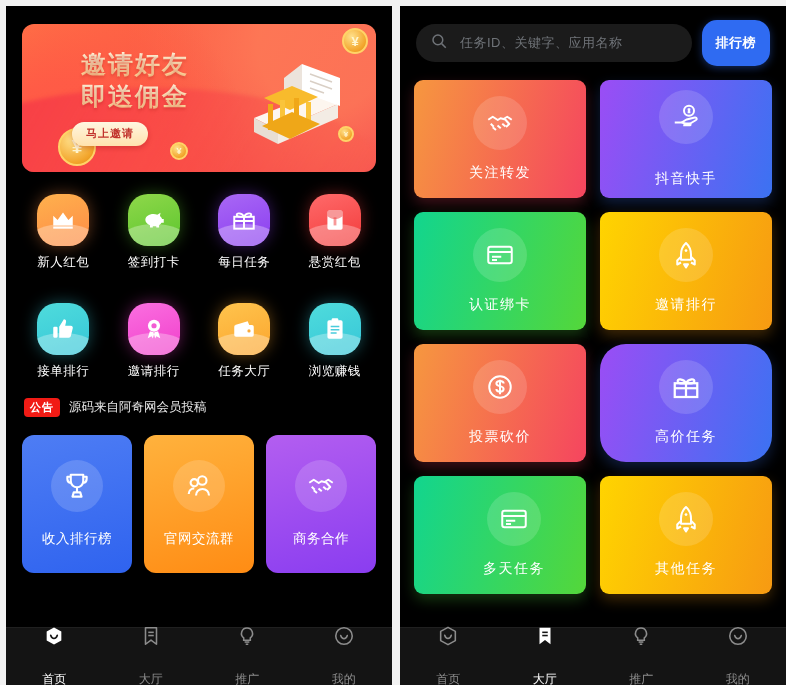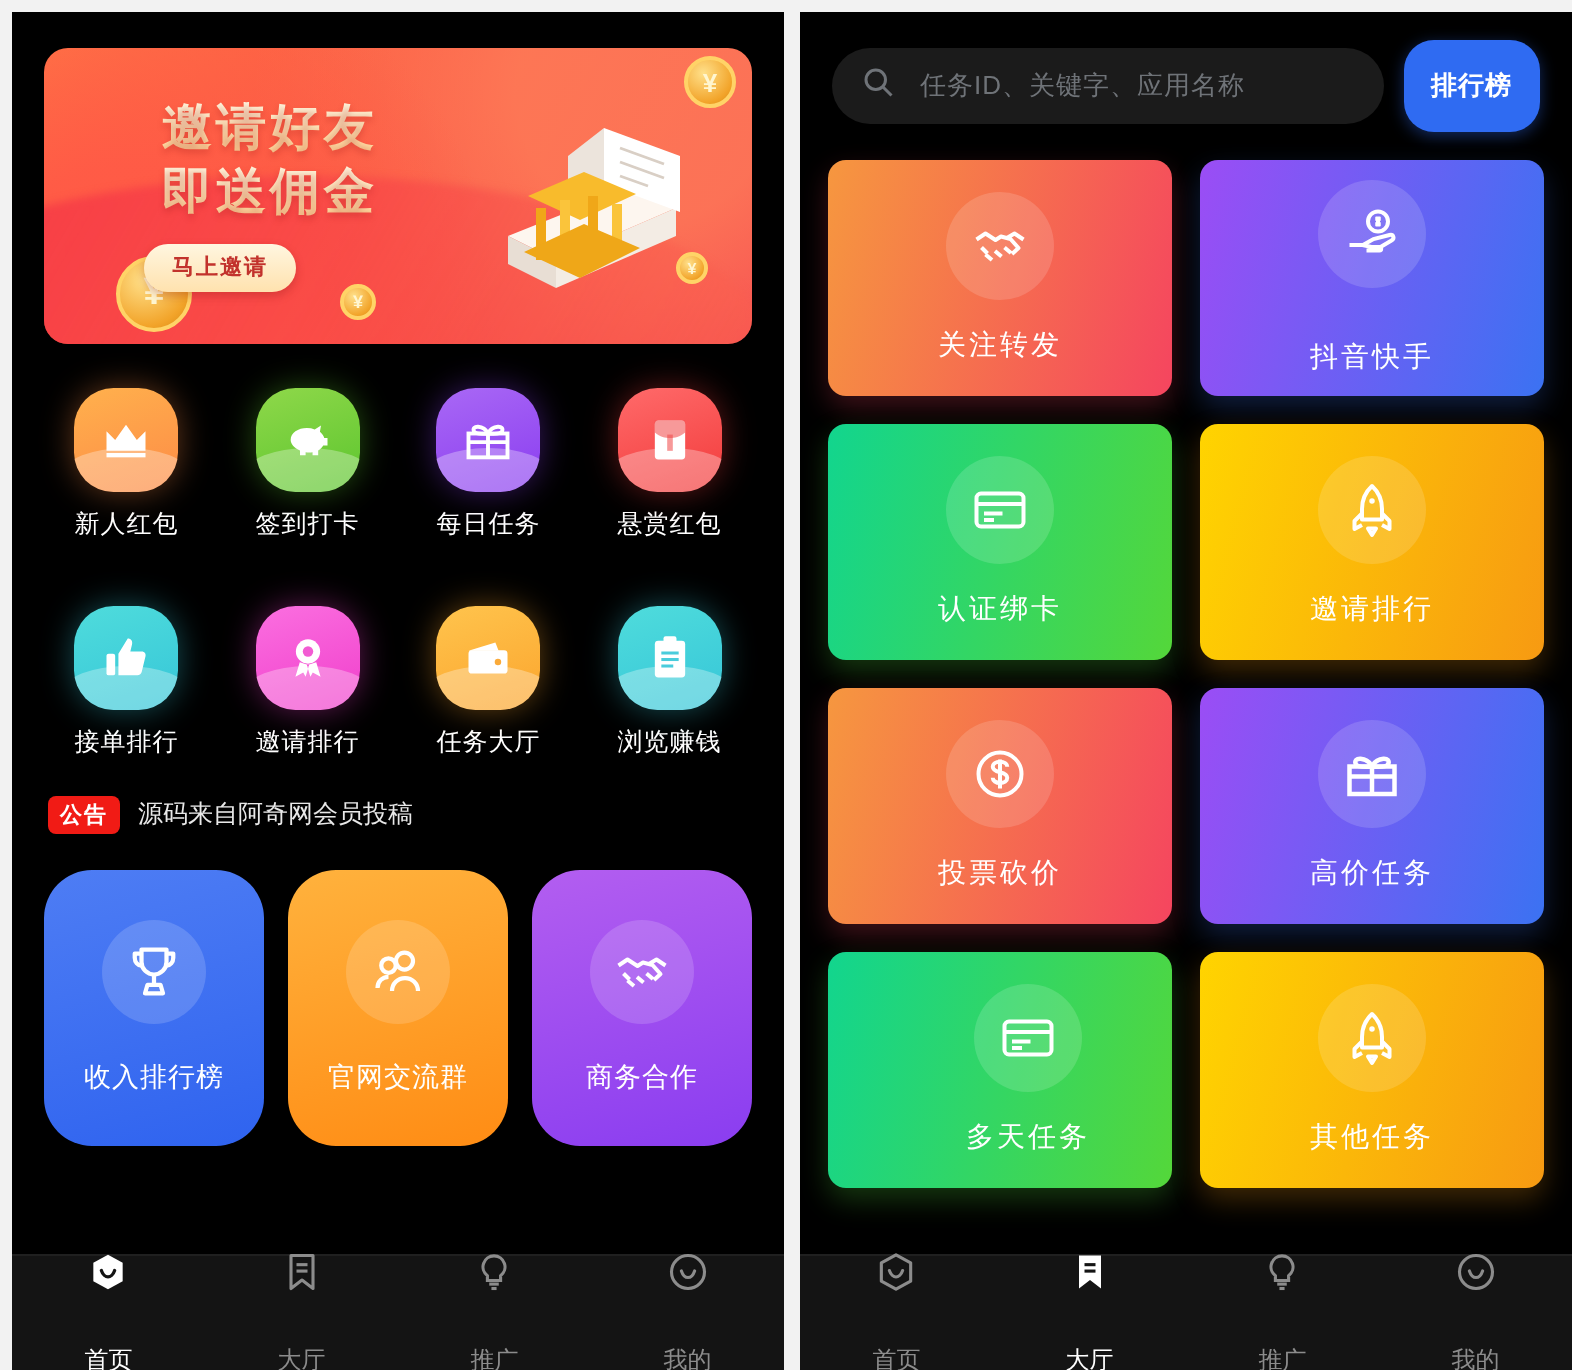--- a/index.html
+++ b/index.html
@@ -98,21 +98,21 @@
   .notice { display: flex; align-items: center; padding: 14px 18px 2px 18px; }
   .notice-badge {
     background: #f11b15; color: #fff; font-size: 11px; font-weight: bold;
     padding: 2px 6px; border-radius: 4px; letter-spacing: 1px;
   }
   .notice-text { margin-left: 9px; font-size: 12.5px; color: #e8e8e8; }
 
   
   .cards { display: flex; gap: 12px; padding: 16px 16px 0 16px; }
   .big-card {
-    flex: 1; height: 138px; border-radius: 24px;
+    flex: 1; height: 138px; border-radius: 12px;
     display: flex; flex-direction: column;
     align-items: center; justify-content: center;
   }
   .big-card .halo {
     width: 52px; height: 52px; border-radius: 50%;
     background: rgba(255,255,255,.16);
     display: flex; align-items: center; justify-content: center;
   }
   .big-card .bc-label { margin-top: 18px; font-size: 13.5px; color: #fff; letter-spacing: .5px; }
 
@@ -430,21 +430,21 @@
           <div class="tile" style="background: linear-gradient(105deg, rgb(246, 151, 63), rgb(245, 69, 95)); box-shadow: rgba(245, 69, 95, 0.25) 0px 6px 14px;">
             <div class="halo">
               <svg width="30" height="30" viewBox="0 0 24 24" fill="none" stroke="#fff" stroke-width="1.6">
                 <circle cx="12" cy="12" r="8.6"></circle>
                 <path d="M12 6.2v11.6"></path>
                 <path d="M14.9 9.1c0-1.2-1.3-2-2.9-2s-2.9.8-2.9 2 1.3 1.8 2.9 2.2 2.9.9 2.9 2.2-1.3 2.1-2.9 2.1-2.9-.9-2.9-2.1"></path>
               </svg>
             </div>
             <div class="t-label">投票砍价</div>
           </div>
-          <div class="tile" style="background: linear-gradient(105deg, rgb(155, 77, 245), rgb(59, 114, 242)); box-shadow: rgba(59, 114, 242, 0.25) 0px 6px 14px;">
+          <div class="tile" style="background: linear-gradient(105deg, rgb(155, 77, 245), rgb(59, 114, 242)); box-shadow: rgba(59, 114, 242, 0.25) 0px 6px 14px; border-radius: 26px;">
             <div class="halo">
               <svg width="30" height="30" viewBox="0 0 24 24" fill="none" stroke="#fff" stroke-width="1.8">
                 <rect x="3" y="9" width="18" height="11"></rect>
                 <line x1="12" y1="9" x2="12" y2="20"></line>
                 <line x1="3" y1="13" x2="21" y2="13"></line>
                 <path d="M12 9C10 5 4 5 5.6 8.2 6.6 9.5 12 9 12 9zM12 9c2-4 8-4 6.4-.8C17.4 9.5 12 9 12 9z"></path>
               </svg>
             </div>
             <div class="t-label">高价任务</div>
           </div>

